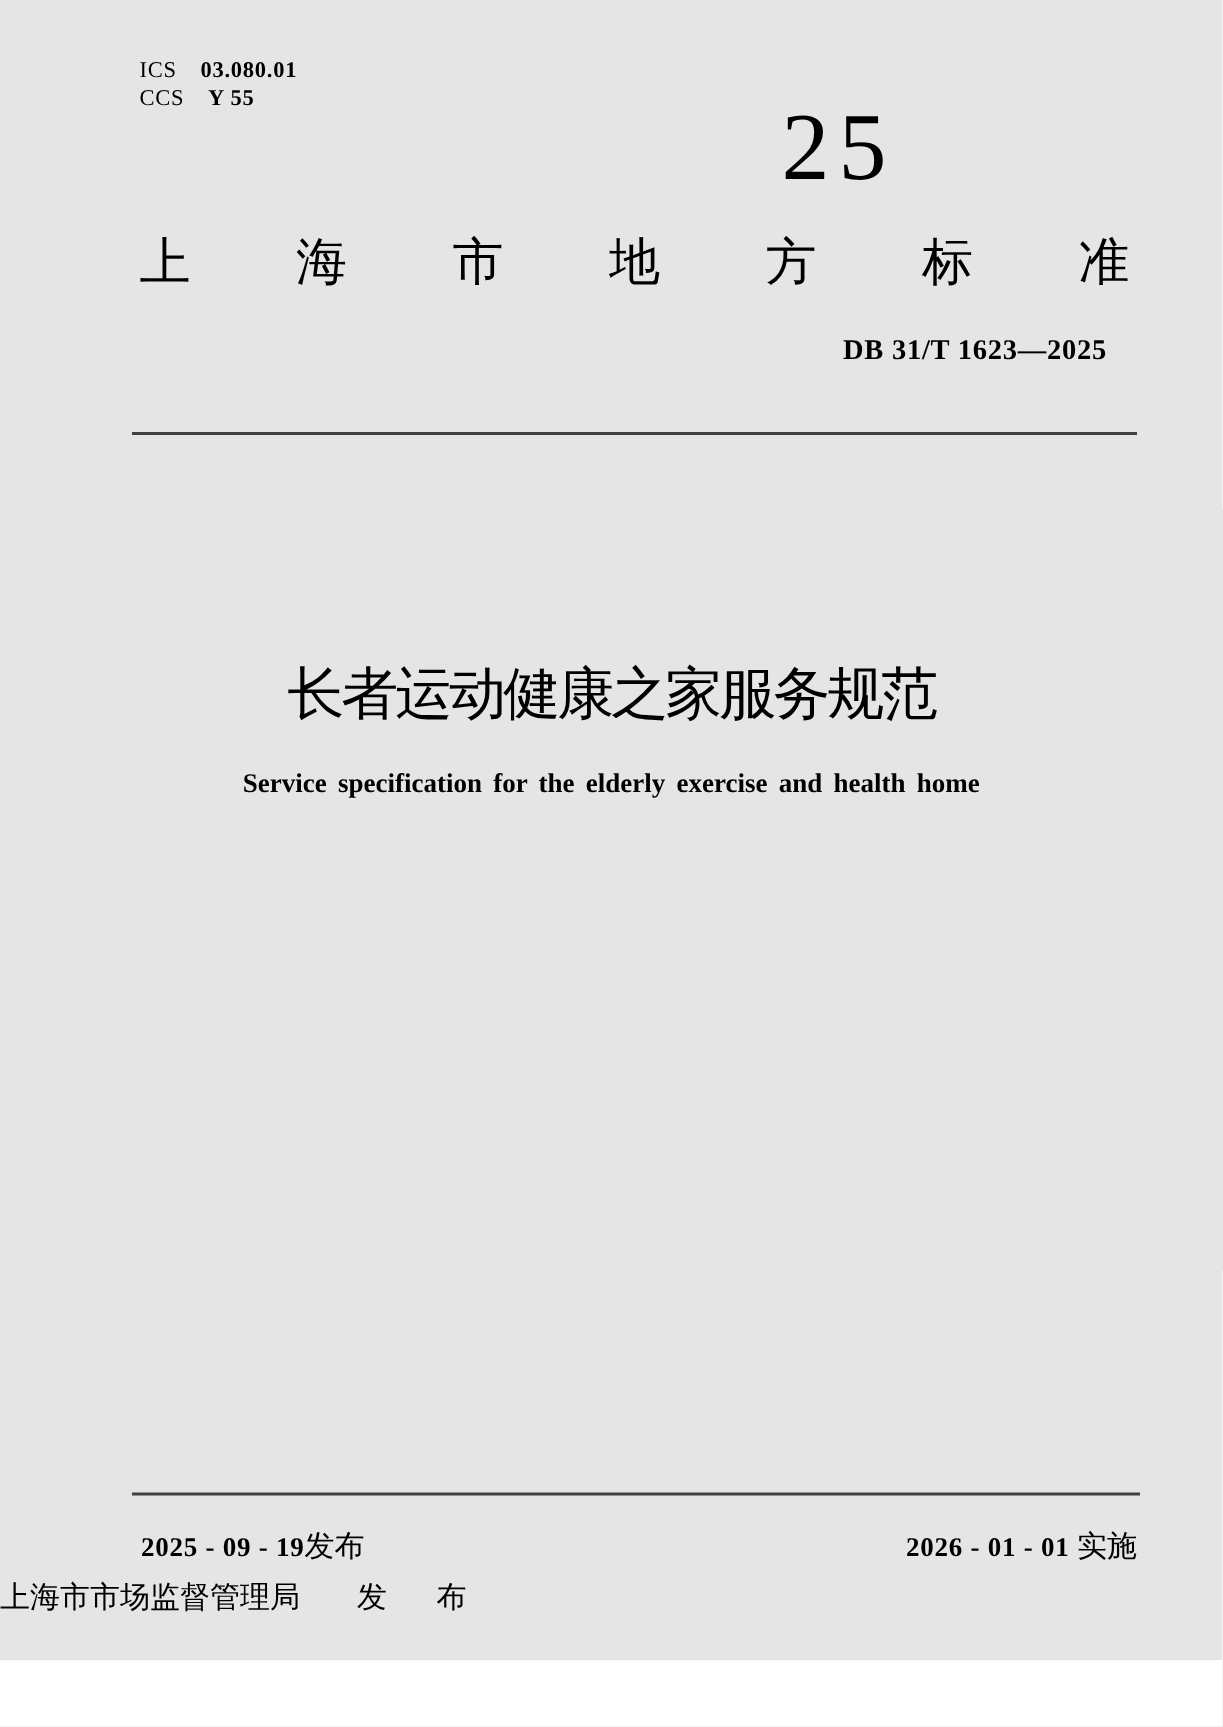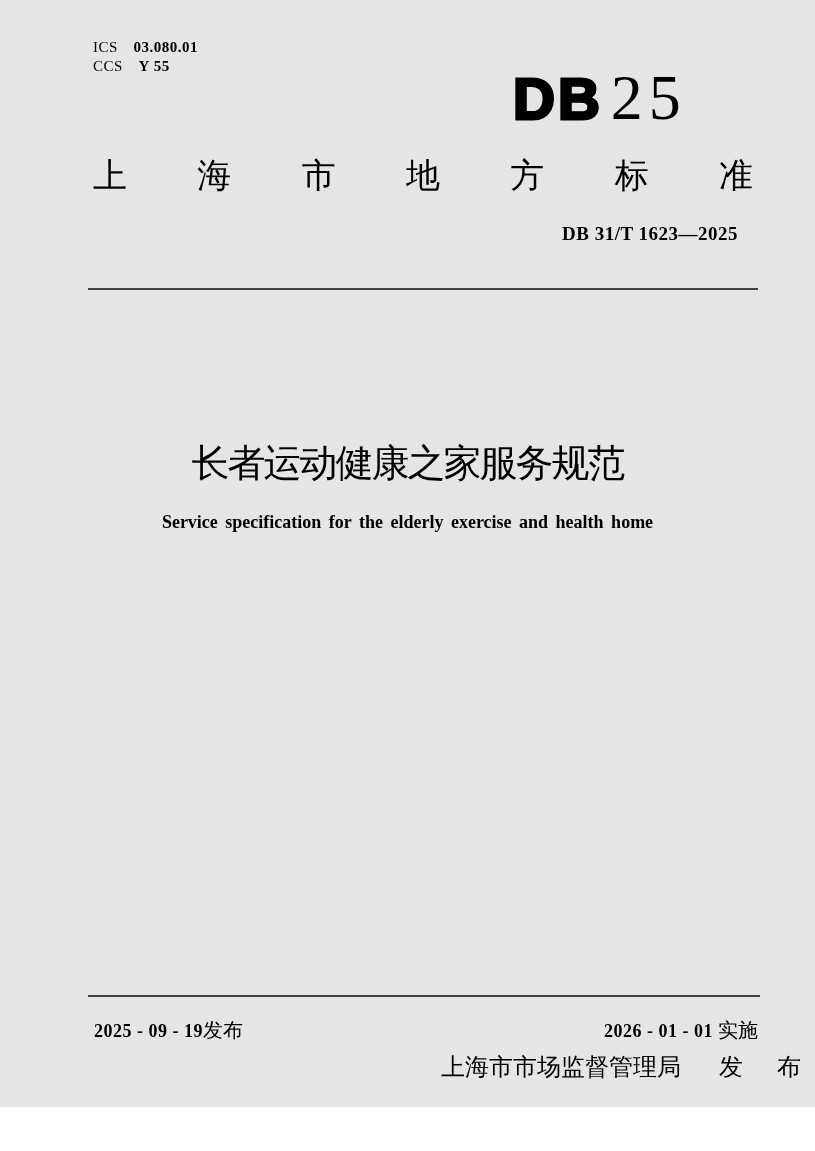--- a/index.html
+++ b/index.html
@@ -145,23 +145,23 @@
   .dates .impl .dlabel { margin-left: 5px; }
   .dates .side { display: flex; align-items: baseline; }
 
   
   .publisher {
     position: absolute;
     top: 1051px;
     left: 0;
     width: 100%;
     display: flex;
-    justify-content: flex-end;
+    justify-content: flex-start;
     align-items: baseline;
-    font-size: 24px;
+    font-size: 20px;
     font-weight: 500;
     white-space: nowrap;
   }
   .publisher .issue-word {
     margin-left: 38px;
     letter-spacing: 14px;
     font-family: Liberation Serif, serif;
   }
 </style>
 </head>
@@ -174,21 +174,20 @@
       <span class="lbl">ICS</span>
       <span class="val">03.080.01</span>
     </div>
     <div class="row">
       <span class="lbl">CCS</span>
       <span class="val">Y 55</span>
     </div>
   </div>
 
   <div class="logo">
-    <span class="db">DB</span>
     <span class="num">25</span>
   </div>
 
   <div class="std-type">
     <span>上</span>
     <span>海</span>
     <span>市</span>
     <span>地</span>
     <span>方</span>
     <span>标</span>

